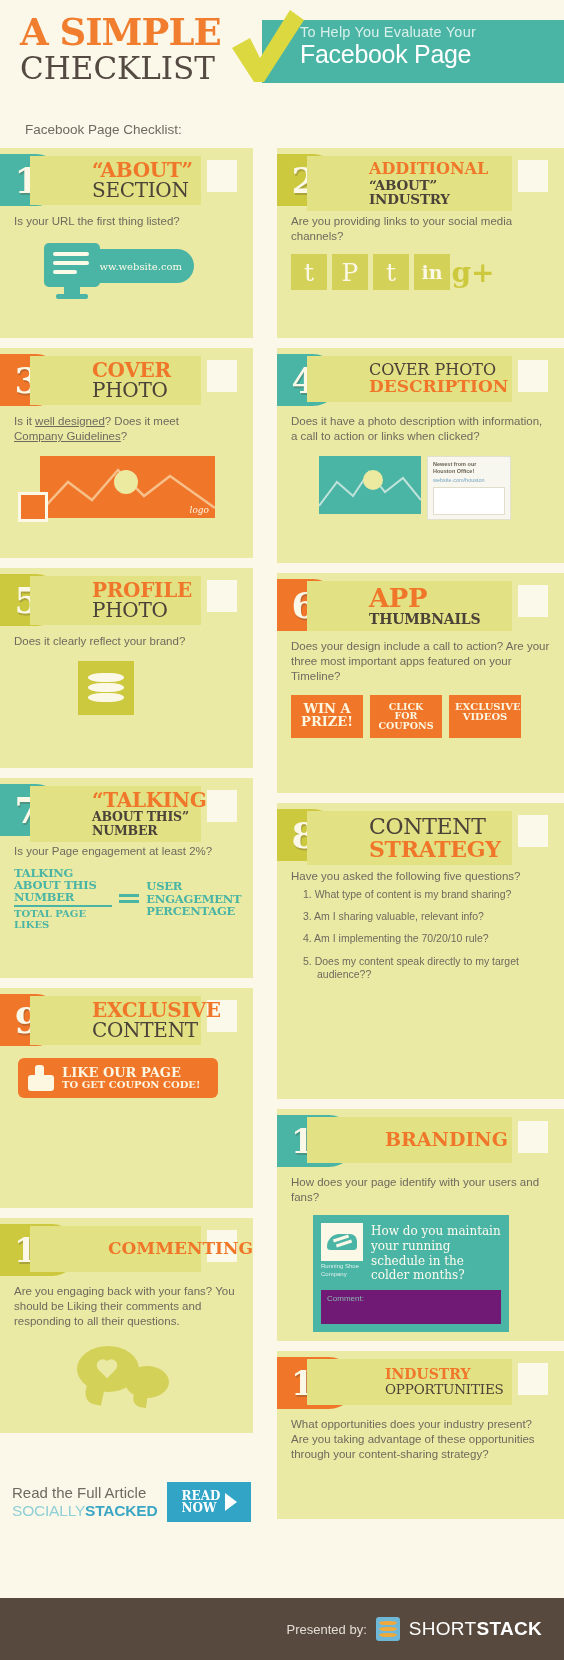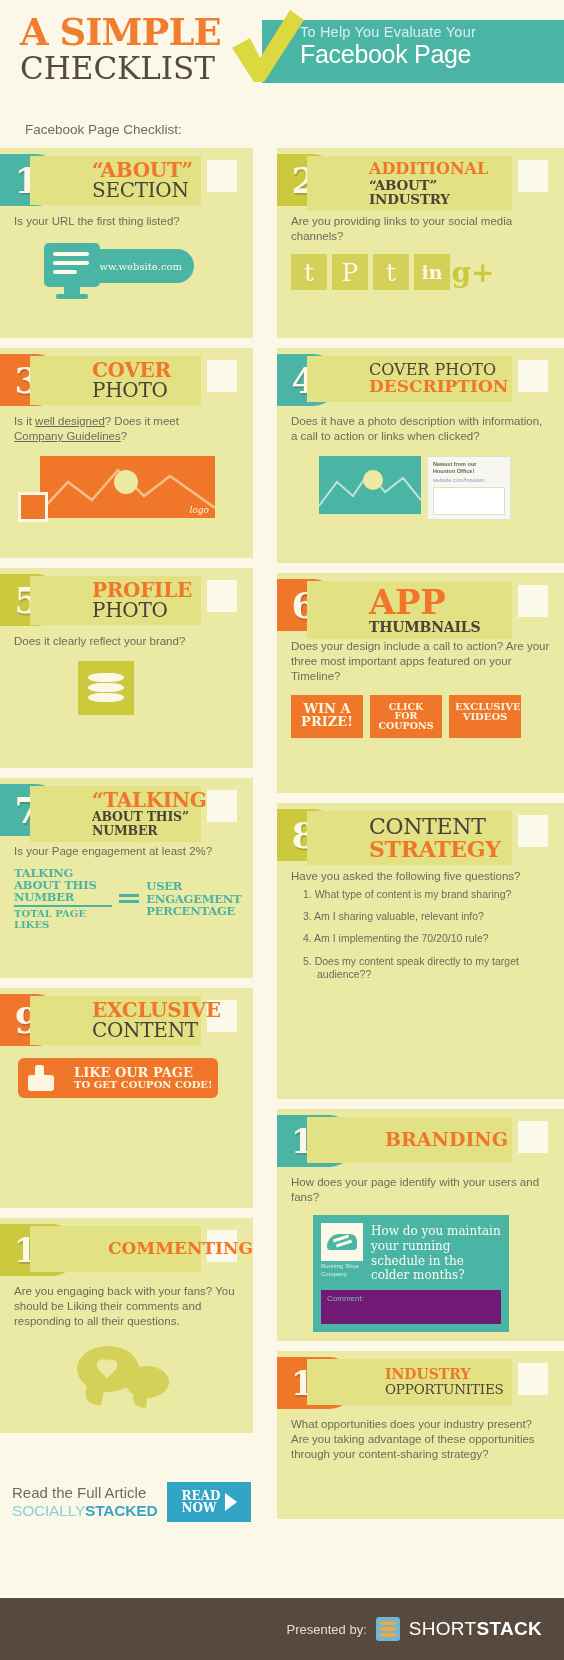--- a/index.html
+++ b/index.html
@@ -303,21 +303,21 @@
     font-size: 10.5px; color:#6f6a5e; line-height:1.25;
     margin-bottom: 9px;
     padding-left: 14px;
     text-indent: -14px;
   }
 
   .like-btn {
     margin: 12px 0 2px 18px;
     width: 200px; height: 40px;
     background:#f0762a; border-radius: 6px;
-    display:flex; align-items:center; gap:20px; padding-left:10px;
+    display:flex; align-items:center; gap:8px; padding-left:10px;
   }
   .thumb { width:26px; height:26px; position:relative; }
   .thumb .pad { position:absolute; left:0; bottom:0; width:26px; height:16px; background:#fdf6e0; border-radius:3px;}
   .thumb .up { position:absolute; left:7px; top:0px; width:9px; height:12px; background:#fdf6e0; border-radius:3px 3px 0 0;}
   .like-txt .l1 { font-family:"DejaVu Serif", serif; font-weight:bold; color:#fdf6e0; font-size:13px; line-height:1.05;}
   .like-txt .l2 { font-family:"DejaVu Serif", serif; font-weight:bold; color:#fdf6e0; font-size:10px; line-height:1.1;}
 
   .brand-card {
     margin: 10px 0 4px 36px;
     width: 196px; background:#4bb5a5; padding: 8px;
@@ -599,21 +599,21 @@
       </div>
     </div>
 
     <div class="card" style="height:220px;">
       <div class="card-sq"></div>
       <div class="head-row">
         <div class="num-bubble orange">
             <span>6</span>
           </div>
         <div class="title-plate">
-          <div class="t-orange" style="font-size:34px;">APP</div>
+          <div class="t-orange" style="font-size:26px;">APP</div>
           <div class="t-small-dark" style="font-size:14px;">THUMBNAILS</div>
         </div>
       </div>
       <div class="body-text">Does your design include a call to action? Are your three most important apps featured on your Timeline?</div>
       <div class="app-btns">
         <div class="app-btn b1">WIN A PRIZE!</div>
         <div class="app-btn b2">CLICK FOR COUPONS</div>
         <div class="app-btn b3">EXCLUSIVE VIDEOS</div>
       </div>
     </div>

